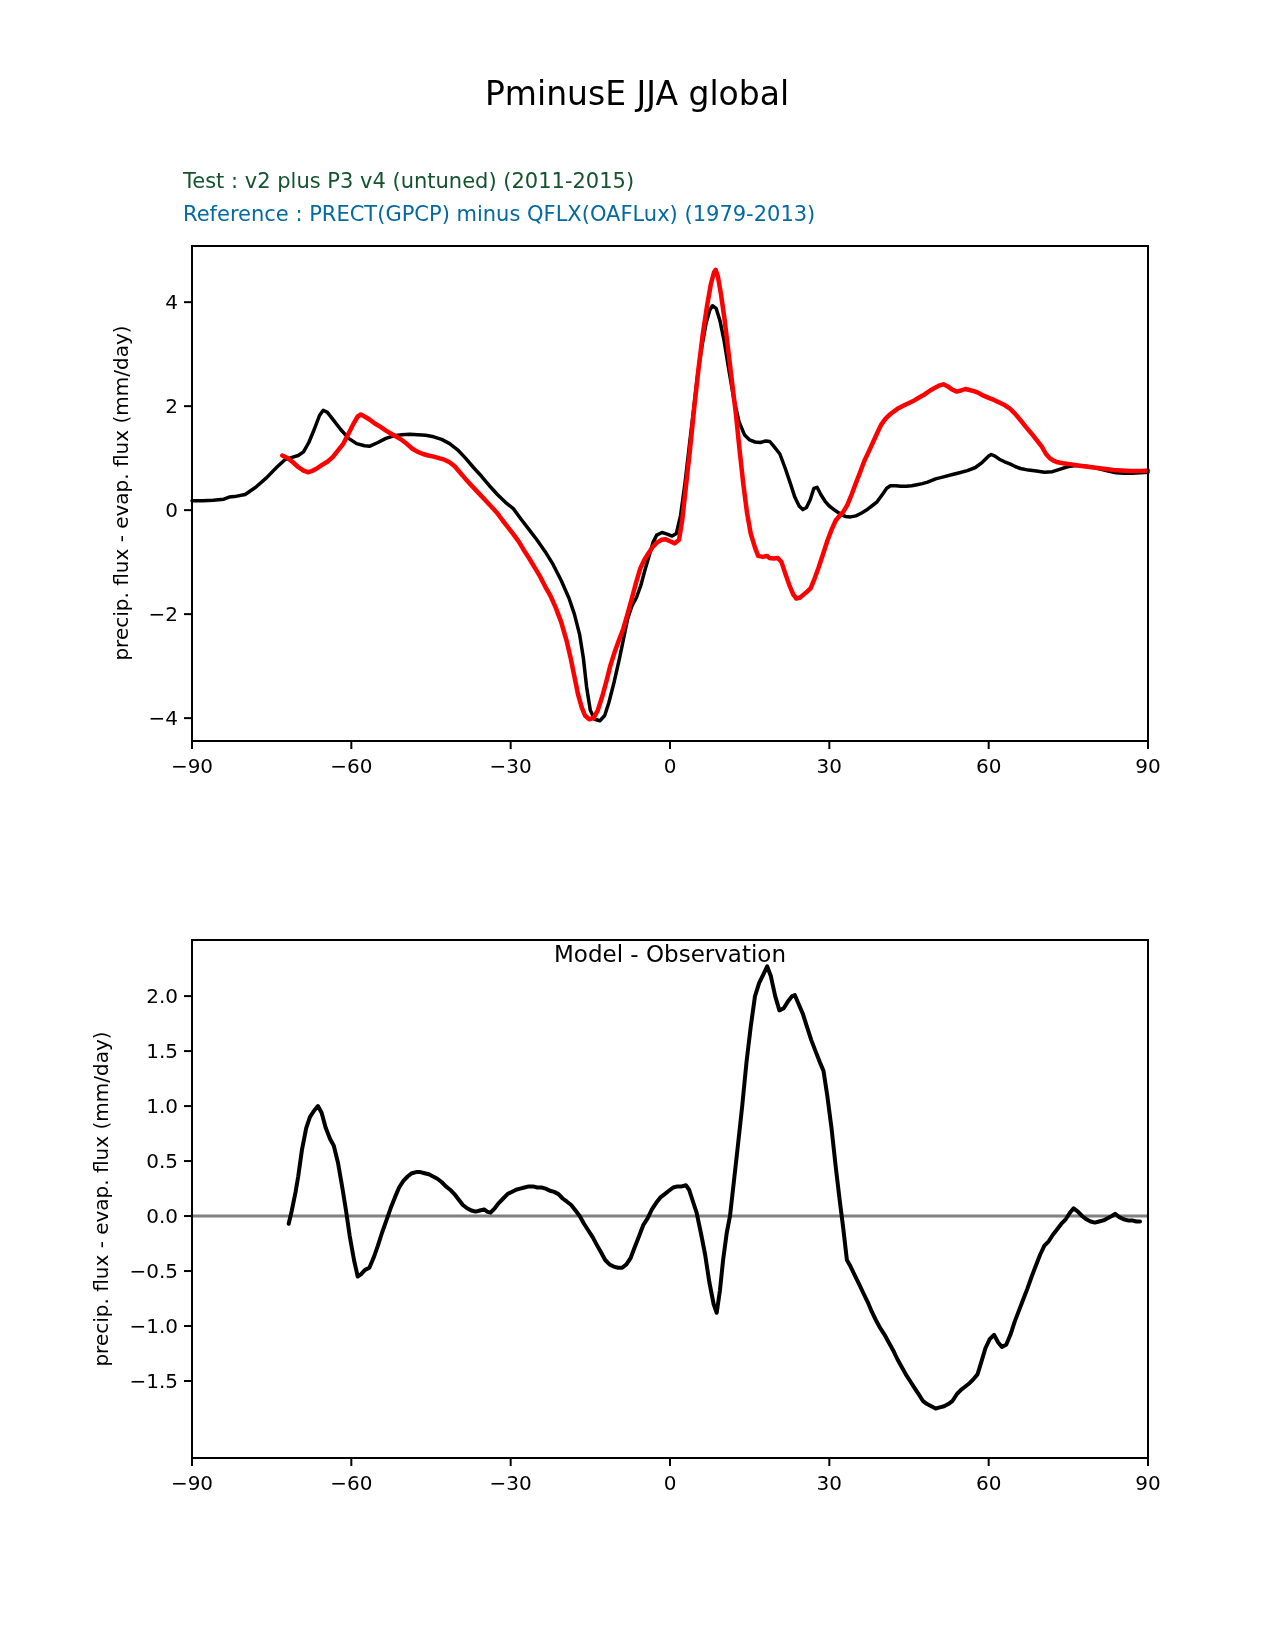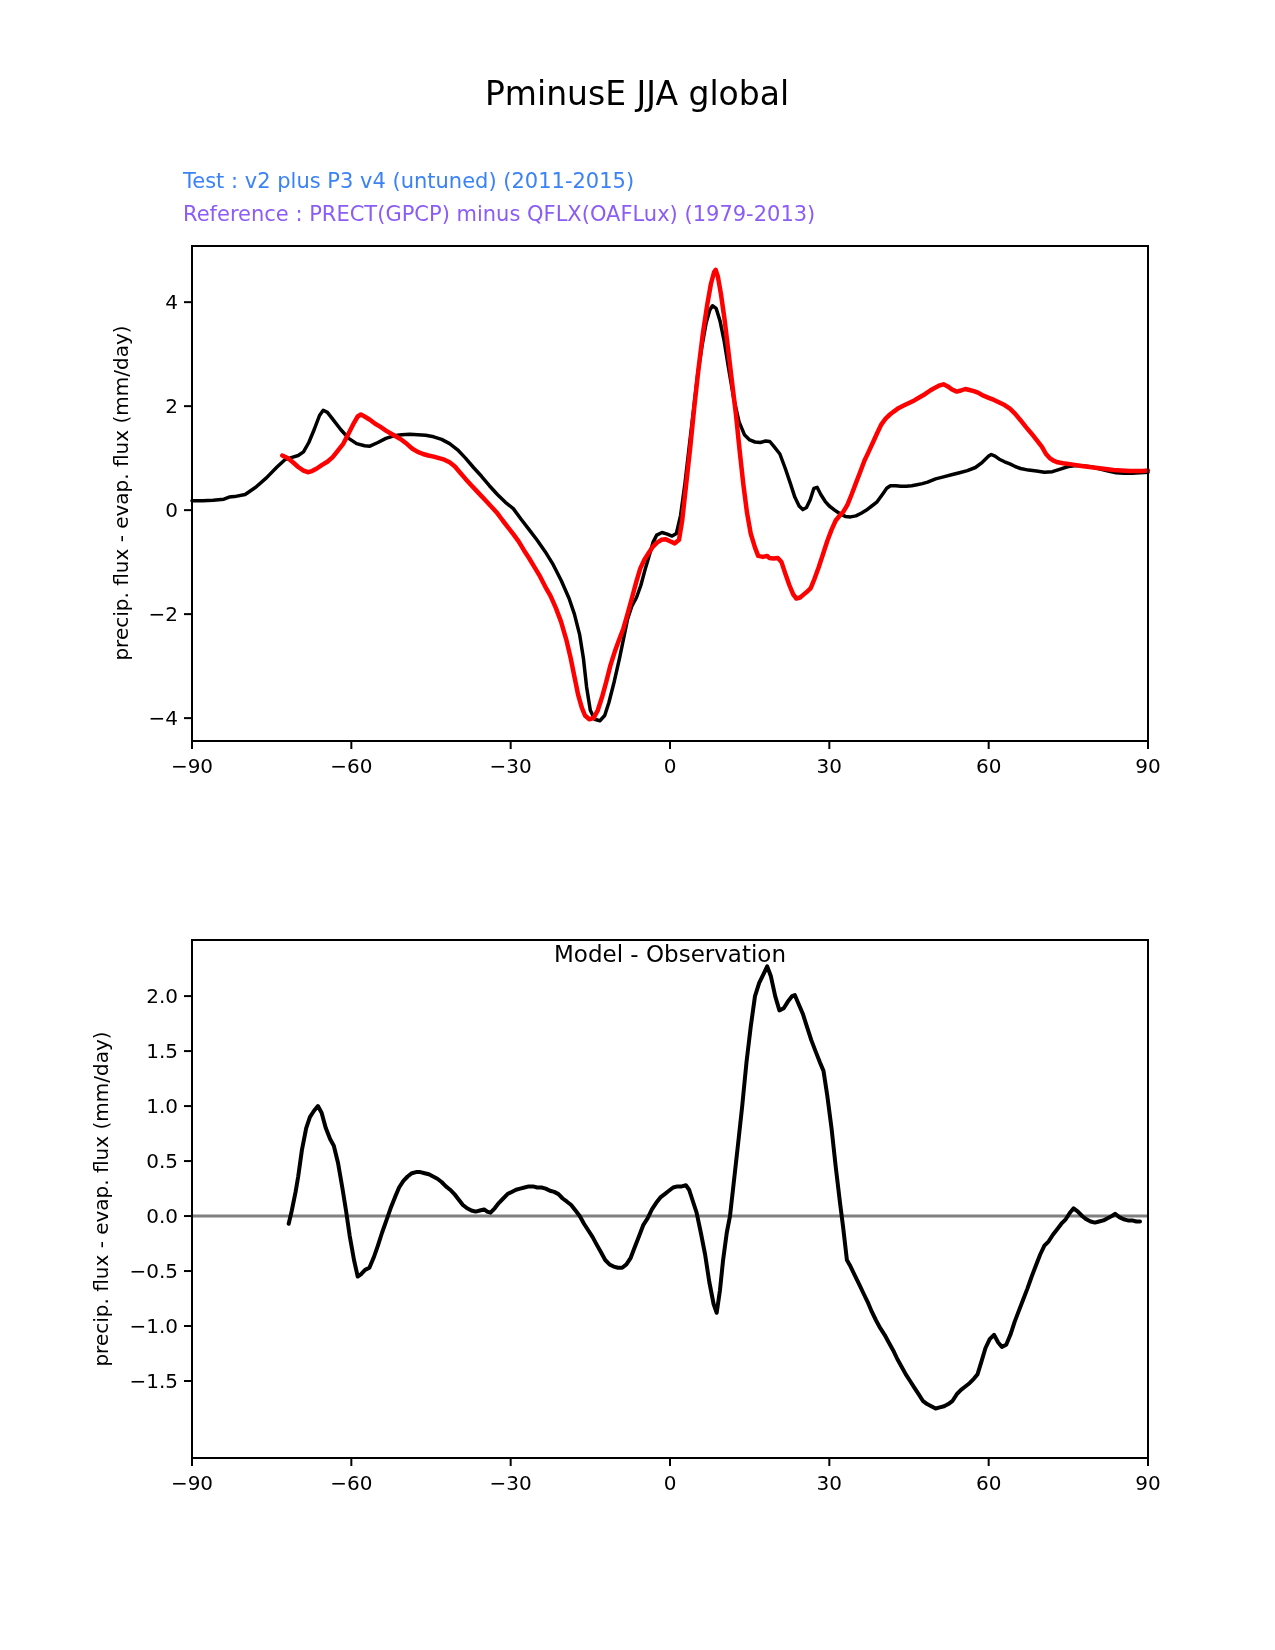--- a/index.html
+++ b/index.html
@@ -17,22 +17,22 @@
           transform:translate(-50%,-50%) rotate(-90deg);}
   .ylabel-top{left:121px;top:493px;}
   .ylabel-bottom{left:101px;top:1199px;}
   svg text{font-family:"DejaVu Sans","Liberation Sans",sans-serif;font-size:20px;fill:#000;}
 </style>
 </head>
 <body>
 
 <div class="figure">
   <div class="fig-title">PminusE JJA global</div>
-  <div class="legend-line legend-test" style="color: #3b82f6;">Test : v2 plus P3 v4 (untuned) (2011-2015)</div>
-  <div class="legend-line legend-ref" style="color: #8b5cf6;">Reference : PRECT(GPCP) minus QFLX(OAFLux) (1979-2013)</div>
+  <div class="legend-line legend-test" style="color: #14532d;">Test : v2 plus P3 v4 (untuned) (2011-2015)</div>
+  <div class="legend-line legend-ref" style="color: #0369a1;">Reference : PRECT(GPCP) minus QFLX(OAFLux) (1979-2013)</div>
   <div class="ylabel ylabel-top">precip. flux - evap. flux (mm/day)</div>
   <div class="sub-title">Model - Observation</div>
   <div class="ylabel ylabel-bottom">precip. flux - evap. flux (mm/day)</div>
   <svg id="chart-canvas" width="1275" height="1650" viewBox="0 0 1275 1650" xmlns="http://www.w3.org/2000/svg">
       <polyline points="192.0,500.8 202.6,500.8 213.2,500.3 223.9,499.2 229.2,497.1 234.5,496.6 245.1,494.5 255.7,487.3 266.4,477.9 277.0,467.0 284.9,459.7 292.9,457.1 298.2,455.5 303.5,451.9 308.8,442.5 314.2,429.5 319.5,415.5 323.2,410.3 327.4,412.4 332.7,419.1 340.7,429.5 348.7,438.4 356.6,443.6 364.6,445.7 369.9,446.2 377.9,442.5 385.9,438.4 393.8,435.8 401.8,434.7 409.8,434.2 417.7,434.7 425.7,435.3 433.7,436.8 441.6,439.4 449.6,443.6 457.6,449.8 465.5,458.1 473.5,467.5 481.5,476.3 489.4,485.7 497.4,494.5 505.4,502.3 513.3,508.6 521.3,519.5 529.3,529.9 537.2,540.3 545.2,551.7 553.2,564.7 561.1,580.3 569.1,598.5 574.4,614.1 579.7,634.9 583.4,658.3 586.6,686.9 590.3,710.3 594.6,719.2 599.9,720.7 604.7,715.5 608.9,702.5 614.2,681.7 619.5,658.3 623.8,637.5 627.5,619.3 631.8,606.3 636.5,597.5 640.8,585.5 645.0,569.9 648.8,556.9 653.0,542.4 656.7,535.1 662.0,532.5 667.3,534.1 672.1,536.1 676.4,533.5 680.6,515.3 684.9,484.1 689.1,447.7 693.4,411.3 697.6,374.9 701.9,346.4 706.1,323.0 709.8,310.0 712.5,305.8 716.2,308.4 719.9,320.4 724.2,341.2 728.4,367.2 733.7,398.3 739.0,421.7 744.4,434.7 749.7,439.9 755.0,442.0 760.3,442.5 765.6,441.0 769.8,441.5 774.1,446.7 779.9,454.0 785.3,468.5 790.6,484.1 794.8,497.1 799.1,506.0 802.8,509.6 806.5,507.5 810.2,499.7 813.9,488.3 817.1,487.3 820.8,494.5 825.1,501.3 829.3,506.0 834.6,510.1 840.0,513.8 845.3,516.4 850.6,516.9 855.9,515.9 861.2,513.3 866.5,510.1 871.8,506.0 877.1,501.8 882.4,494.5 886.7,488.3 890.4,485.7 895.7,485.7 901.0,486.2 906.3,486.2 911.7,485.7 917.0,484.7 922.3,483.6 927.6,482.1 935.6,478.9 943.5,476.9 951.5,474.8 959.5,472.7 967.4,470.6 975.4,467.5 982.3,462.3 988.7,456.1 991.3,454.5 995.0,456.1 999.3,459.2 1004.6,461.8 1009.9,463.9 1015.2,466.5 1020.5,468.5 1028.5,470.1 1036.5,471.1 1044.4,472.2 1052.4,471.7 1060.4,469.1 1068.3,466.5 1076.3,465.4 1084.3,465.9 1092.2,467.0 1100.2,469.1 1108.2,471.1 1116.1,472.7 1124.1,473.2 1132.1,473.2 1140.0,472.7 1148.0,472.2" fill="none" stroke="#000000" stroke-width="3.5" stroke-linejoin="round" stroke-linecap="round"></polyline>
       <polyline points="282.3,455.5 287.6,458.1 292.9,462.3 298.2,467.0 303.5,470.6 307.8,472.2 312.0,471.1 316.8,468.5 322.1,464.9 327.4,461.8 332.7,457.1 338.1,450.3 343.4,443.6 348.7,433.2 354.0,422.8 357.7,416.5 360.9,414.5 364.6,416.5 369.9,419.7 375.2,423.8 380.5,426.9 385.9,430.6 391.2,433.7 396.5,436.8 401.8,439.9 407.1,444.1 412.4,448.8 417.7,451.9 423.0,454.0 428.3,455.5 433.7,456.6 439.0,458.1 444.3,459.7 449.6,462.3 454.9,466.5 460.2,472.7 465.5,478.9 470.8,484.7 476.1,490.4 481.5,496.1 486.8,501.8 492.1,507.5 496.9,512.7 502.7,520.5 508.0,527.3 513.3,534.1 518.6,541.3 523.9,550.2 529.3,558.5 534.6,567.3 539.9,576.2 545.2,586.6 550.5,595.9 555.8,607.9 561.1,621.9 566.4,640.1 570.7,658.3 574.4,676.5 578.1,694.7 581.8,707.7 585.0,715.5 589.3,719.2 593.5,718.1 597.8,710.3 602.0,697.3 606.3,681.7 610.5,665.1 614.8,651.6 619.0,640.1 623.3,628.7 627.5,614.1 631.8,598.5 636.0,582.9 640.3,568.4 644.5,559.5 648.8,552.8 653.0,546.5 657.3,542.4 661.5,539.8 665.8,539.3 670.0,541.3 674.8,543.4 679.0,539.8 682.2,520.5 685.9,486.7 690.2,447.7 694.4,406.1 698.7,367.2 702.9,333.4 707.2,304.8 710.9,284.0 714.1,272.0 715.7,269.9 717.8,276.2 721.0,294.4 724.7,320.4 728.4,351.6 732.1,382.7 735.9,413.9 739.6,450.3 743.3,484.1 747.0,512.7 750.7,533.5 755.0,547.6 758.2,555.9 762.9,556.9 767.2,555.9 769.3,558.0 773.6,558.5 777.8,558.0 781.5,562.1 785.8,575.1 789.5,585.5 793.2,594.4 796.4,598.5 800.1,597.5 803.8,594.4 807.6,591.3 810.7,588.1 814.5,578.8 818.7,567.3 823.0,554.3 827.2,541.3 831.5,529.9 835.7,520.5 840.0,515.3 843.7,511.2 847.4,504.9 851.6,494.5 855.9,483.1 860.1,472.2 864.4,460.7 868.6,451.9 872.9,442.5 877.1,433.2 881.4,424.3 885.6,418.6 889.9,414.5 894.1,411.3 898.4,408.2 903.7,405.6 909.0,403.0 914.3,400.4 919.6,397.3 924.9,394.2 930.2,390.5 935.6,387.4 939.8,385.3 943.5,384.3 947.8,386.4 952.0,389.5 956.8,391.6 961.0,390.5 965.3,389.0 969.5,390.0 973.8,391.1 978.0,392.6 983.4,395.7 988.7,397.8 994.0,399.9 999.3,402.5 1004.6,405.1 1009.9,408.7 1015.2,413.9 1020.5,420.2 1025.8,426.9 1031.2,433.2 1036.5,439.9 1041.8,446.7 1046.0,454.0 1049.7,458.1 1053.5,460.7 1057.7,462.3 1063.0,463.3 1068.3,463.9 1074.7,464.9 1081.6,465.9 1089.6,467.0 1097.5,468.0 1105.5,469.1 1113.5,470.1 1121.4,470.6 1129.4,471.1 1137.4,471.1 1142.7,471.1 1148.0,470.6" fill="none" stroke="#ff0000" stroke-width="4.5" stroke-linejoin="round" stroke-linecap="round"></polyline>
       <rect x="192" y="246" width="956" height="495" fill="none" stroke="#000" stroke-width="2"></rect>
       <line x1="192" y1="741" x2="192" y2="749" stroke="#000" stroke-width="2"></line>
       <text x="192" y="773" text-anchor="middle">−90</text>
       <line x1="351.3333333333333" y1="741" x2="351.3333333333333" y2="749" stroke="#000" stroke-width="2"></line>

